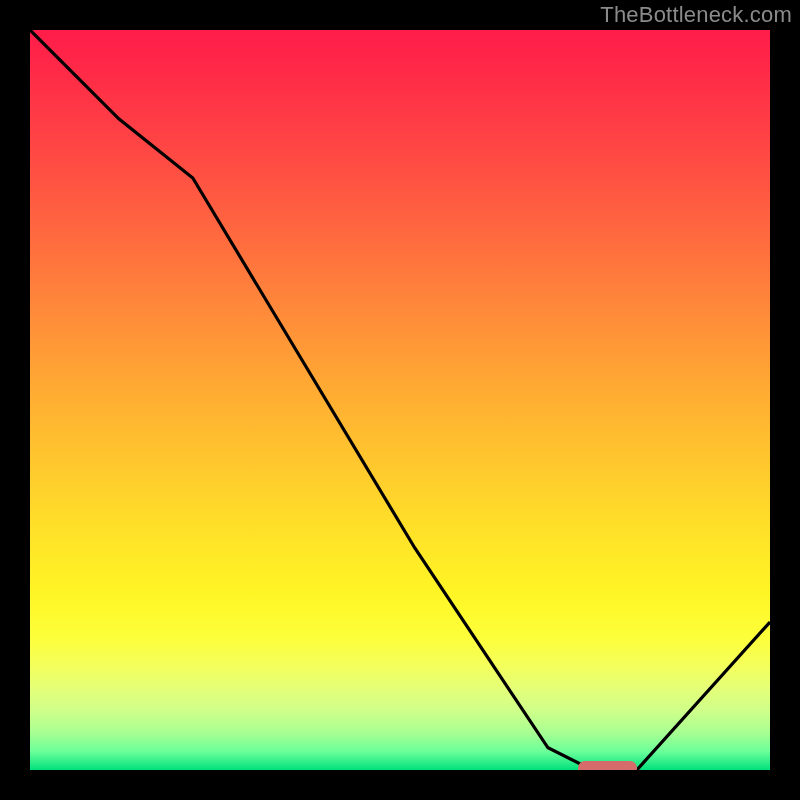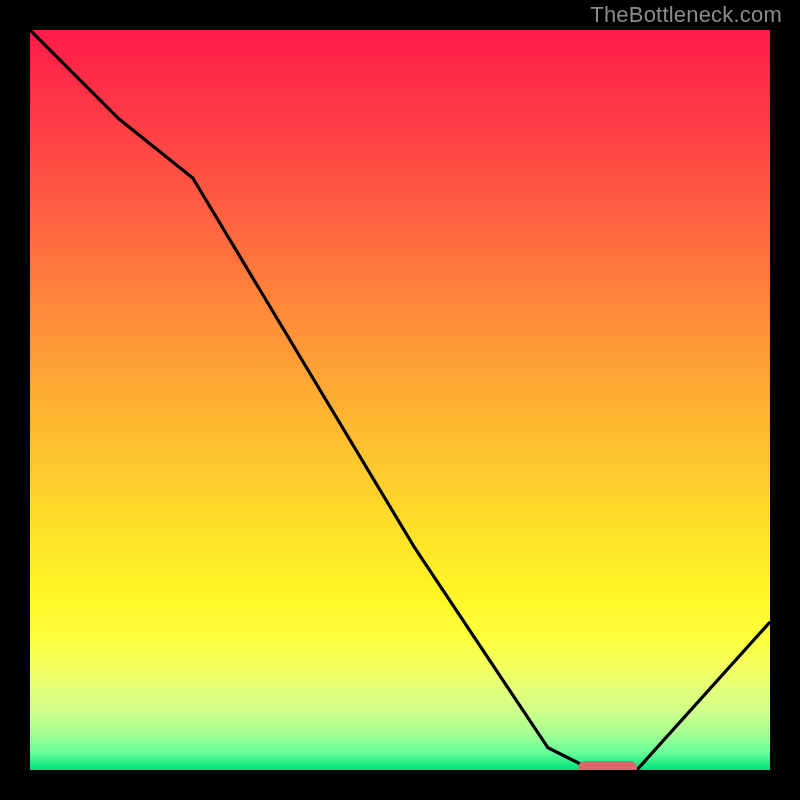--- a/index.html
+++ b/index.html
@@ -12,21 +12,21 @@
   }
   .frame {
     position: relative;
     width: 800px;
     height: 800px;
     background: #000;
   }
   .watermark {
     position: absolute;
     top: 2px;
-    right: 18px;
+    right: 8px;
     color: #8b8b8b;
     font-size: 22px;
     font-weight: 500;
     letter-spacing: 0.2px;
     user-select: none;
   }
   .plot-area {
     position: absolute;
     left: 30px;
     top: 30px;

